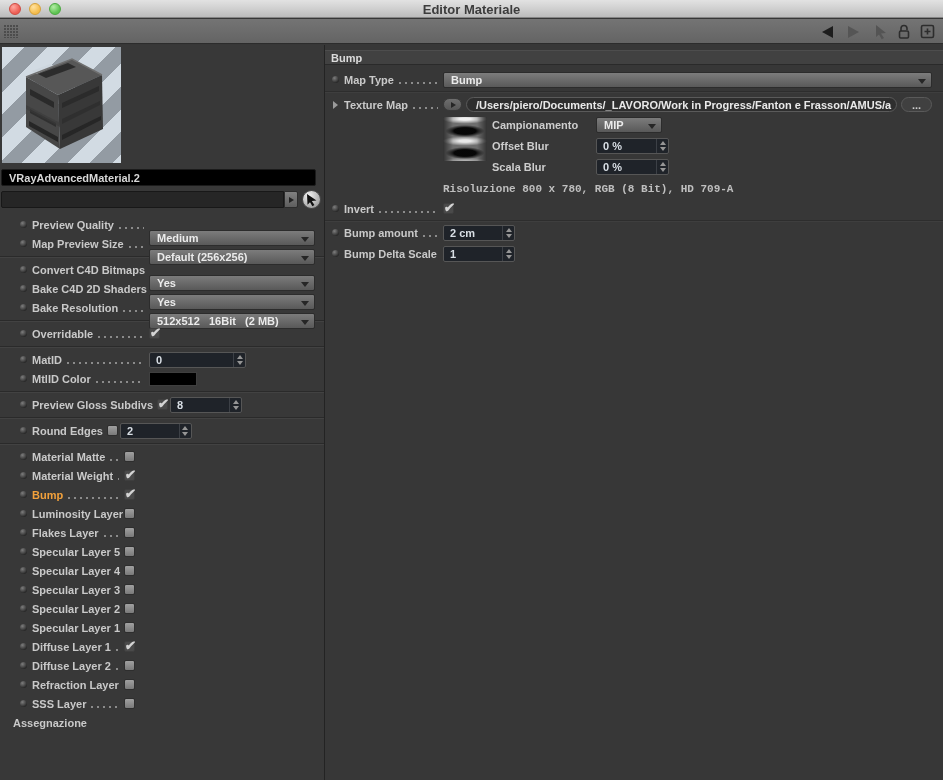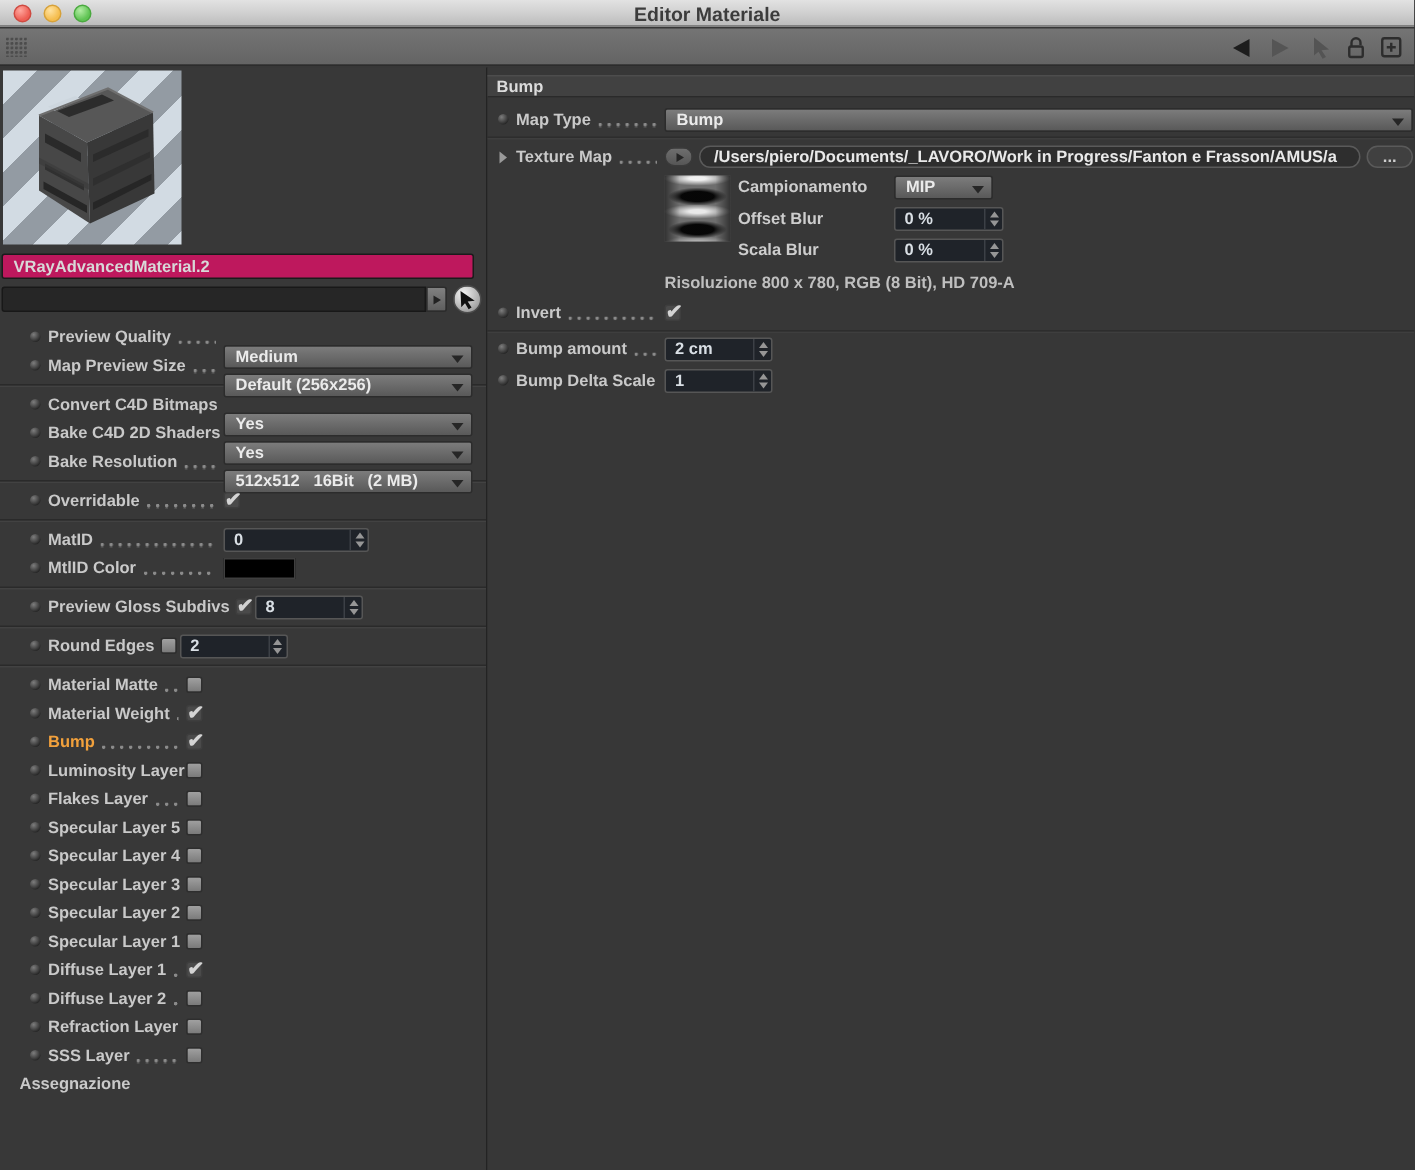--- a/index.html
+++ b/index.html
@@ -39,21 +39,21 @@
   .left-panel  { position:absolute; left:0; top:0; width:324px; height:100%; background:#383838; }
   .vsep { position:absolute; left:324px; top:0; width:1px; height:100%; background:#232323; }
   .right-panel { position:absolute; left:325px; top:0; right:0; height:100%; background:#373737; }
   
   .preview-box {
     position:absolute; left:2px; top:2px; width:119px; height:116px;
     background:repeating-linear-gradient(135deg, #d2dbe3 0 16px, #939ba3 16px 32px);
   }
   .name-field {
     position:absolute; left:1px; top:124px; width:315px; height:17px;
-    background:#be185d; border:1px solid #1b1b1b; border-radius:2px;
+    background:#000000; border:1px solid #1b1b1b; border-radius:2px;
     color:#d8d8d8; font:700 11px "Liberation Sans",sans-serif; padding:0 0 0 7px; outline:none;
   }
   .search-row { position:absolute; left:1px; top:145px; width:322px; height:20px; }
   .search-field {
     position:absolute; left:0; top:1px; width:283px; height:17px;
     background:#262626; border:1px solid #181818; border-radius:2px 0 0 2px;
     color:#d8d8d8; font:700 11px "Liberation Sans",sans-serif; padding:0 4px; outline:none;
   }
   .search-next {
     position:absolute; left:283px; top:1px; width:14px; height:17px;
@@ -61,21 +61,21 @@
   }
   .search-next::after { content:""; position:absolute; left:4px; top:5px; border-left:5px solid #222; border-top:3px solid transparent; border-bottom:3px solid transparent; }
   .picker-btn {
     position:absolute; left:301px; top:0; width:19px; height:19px; border-radius:50%;
     background:radial-gradient(circle at 35% 28%, #f4f4f4, #a2a2a2 75%, #7d7d7d); border:1px solid #4c4c4c;
   }
   
   .rows { position:absolute; left:0; right:0; }
   .lp-rows { top:170px; }
   .row { display:flex; align-items:center; height:19px; padding-left:20px; padding-right:9px; }
-  .rrow { padding-left:7px; padding-right:1px; }
+  .rrow { padding-left:7px; padding-right:11px; }
   .lw  { display:flex; align-items:center; width:129px; flex:none; }
   .lw2 { display:flex; align-items:center; width:104px; flex:none; }
   .rlw { display:flex; align-items:center; width:111px; flex:none; }
   .bullet {
     flex:none; width:7px; height:7px; border-radius:50%; margin-right:5px;
     background:radial-gradient(circle at 35% 30%, #7d7d7d, #262626 75%);
   }
   .lab { white-space:nowrap; color:#c9c9c9; }
   .lab.active { color:#f2a13c; }
   .leader {
@@ -150,21 +150,21 @@
       linear-gradient(90deg, rgba(0,0,0,.55), rgba(0,0,0,0) 10px, rgba(0,0,0,0) 34px, rgba(0,0,0,.55)),
       radial-gradient(ellipse 26px 8px at 50% 14px, rgba(0,0,0,.94) 42%, rgba(0,0,0,0) 75%),
       radial-gradient(ellipse 26px 8px at 50% 36px, rgba(0,0,0,.94) 42%, rgba(0,0,0,0) 75%),
       radial-gradient(ellipse 28px 6px at 50% 2px,  rgba(255,255,255,.9) 20%, rgba(255,255,255,0) 80%),
       radial-gradient(ellipse 28px 6px at 50% 24px, rgba(255,255,255,.85) 20%, rgba(255,255,255,0) 80%),
       radial-gradient(ellipse 28px 6px at 50% 45px, rgba(255,255,255,.5) 20%, rgba(255,255,255,0) 80%);
   }
   .tex-rows { position:absolute; left:49px; top:0; width:225px; }
   .trow { display:flex; align-items:center; height:16px; margin-bottom:5px; }
   .tlab { width:104px; flex:none; color:#cdcdcd; }
-  .res-info { margin:4px 0 0 118px; height:14px; color:#bfbfbf; display:flex; align-items:center; white-space:pre; }
+  .res-info { margin:4px 0 0 118px; height:14px; color:#bfbfbf; display:flex; align-items:center; white-space:pre;font-family:Liberation Mono, monospace; }
   .mt2{margin-top:2px;} .mt3{margin-top:3px;} .mt5{margin-top:5px;}
 </style>
 </head>
 <body>
 
 <div class="window">
 
   <div class="titlebar">
     <div class="traffic">
       <div class="light red"></div>

